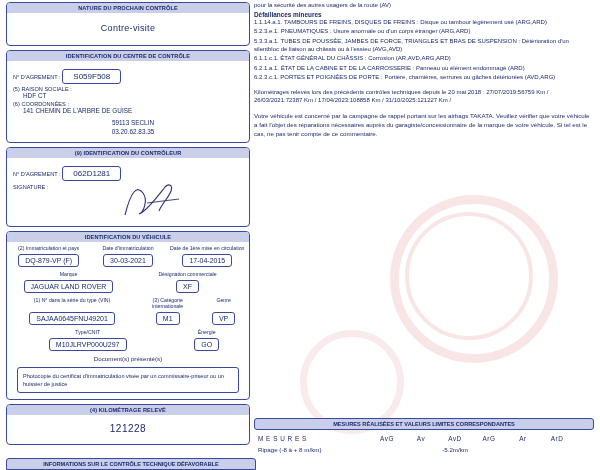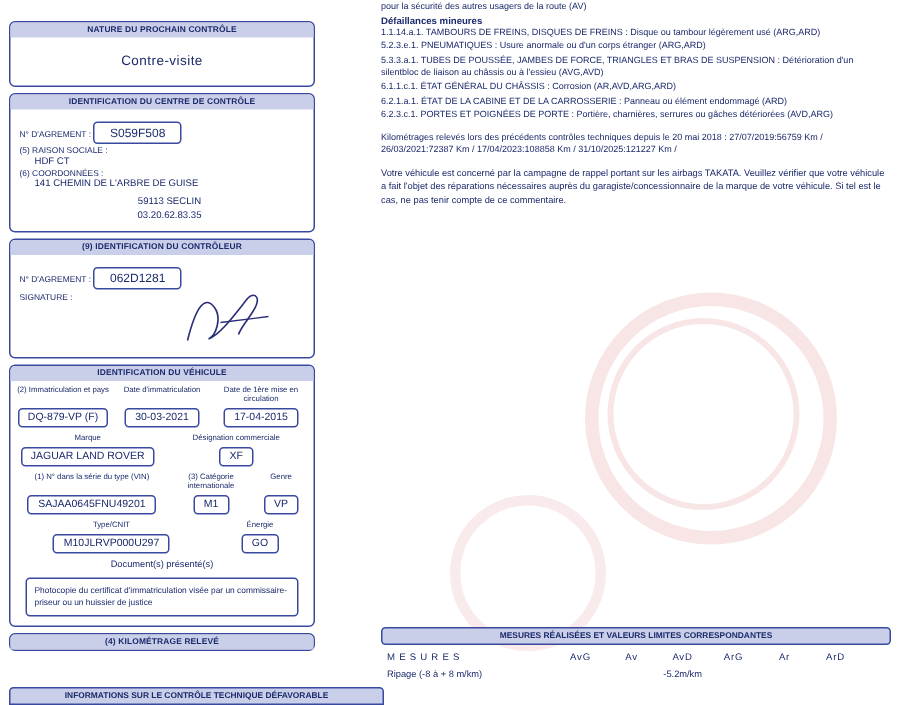--- a/index.html
+++ b/index.html
@@ -12,21 +12,21 @@
     position:relative;
     overflow:hidden;
   }
   .page{position:absolute;inset:0;}
   
   .stamp{position:absolute;border-radius:50%;border:9px solid rgba(200,60,60,.13);}
   .stamp.s1{width:150px;height:150px;left:390px;top:195px;}
   .stamp.s2{width:120px;height:120px;left:405px;top:212px;border-width:4px;}
   .stamp.s3{width:90px;height:90px;left:300px;top:330px;border:7px solid rgba(200,60,60,.10);}
 
-  .col-left{position:absolute;left:6px;top:14px;width:204px;}
+  .col-left{position:absolute;left:6px;top:2px;width:244px;}
   .col-right{position:absolute;left:254px;top:2px;width:340px;}
 
   .box{
     border:1px solid #3a49a0;
     border-radius:4px;
     margin-bottom:4px;
     position:relative;
     background:rgba(255,255,255,.55);
   }
   .hdr{
@@ -220,20 +220,21 @@
 
         <div class="center" style="margin-top:4px;">
           <span class="cap">Document(s) présenté(s)</span>
         </div>
         <div class="docphoto">Photocopie du certificat d'immatriculation visée par un commissaire-priseur ou un huissier de justice</div>
       </div>
     </div>
 
     <div class="box">
       <div class="hdr">(4) KILOMÉTRAGE RELEVÉ</div>
+      <div class="kmbig">121228</div>
     </div>
   </div>
 
   <div class="footer-bar">INFORMATIONS SUR LE CONTRÔLE TECHNIQUE DÉFAVORABLE</div>
 
   <div class="col-right">
     <div class="deflist" style="margin-bottom:1px;">pour la sécurité des autres usagers de la route (AV)</div>
     <div class="rtitle">Défaillances mineures</div>
 
     <div class="deflist">

